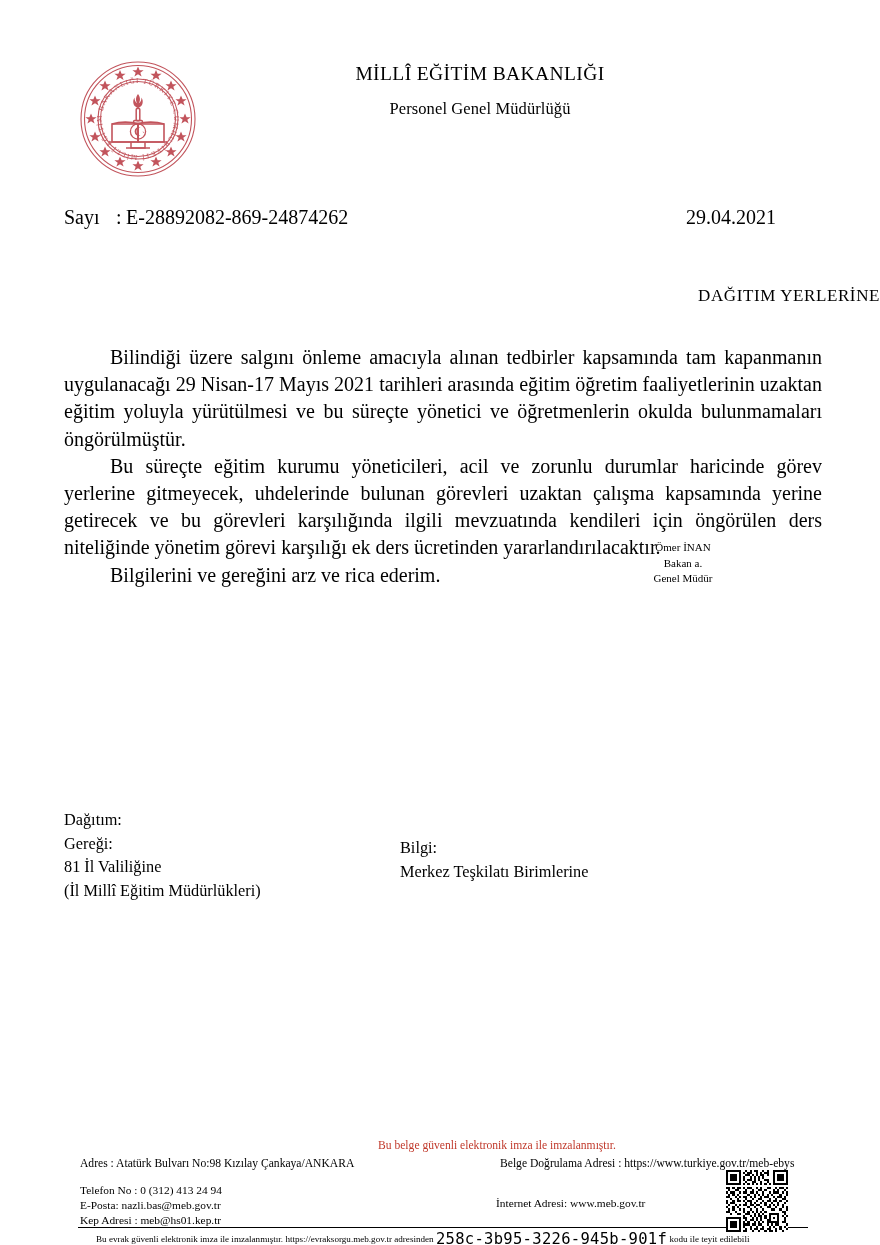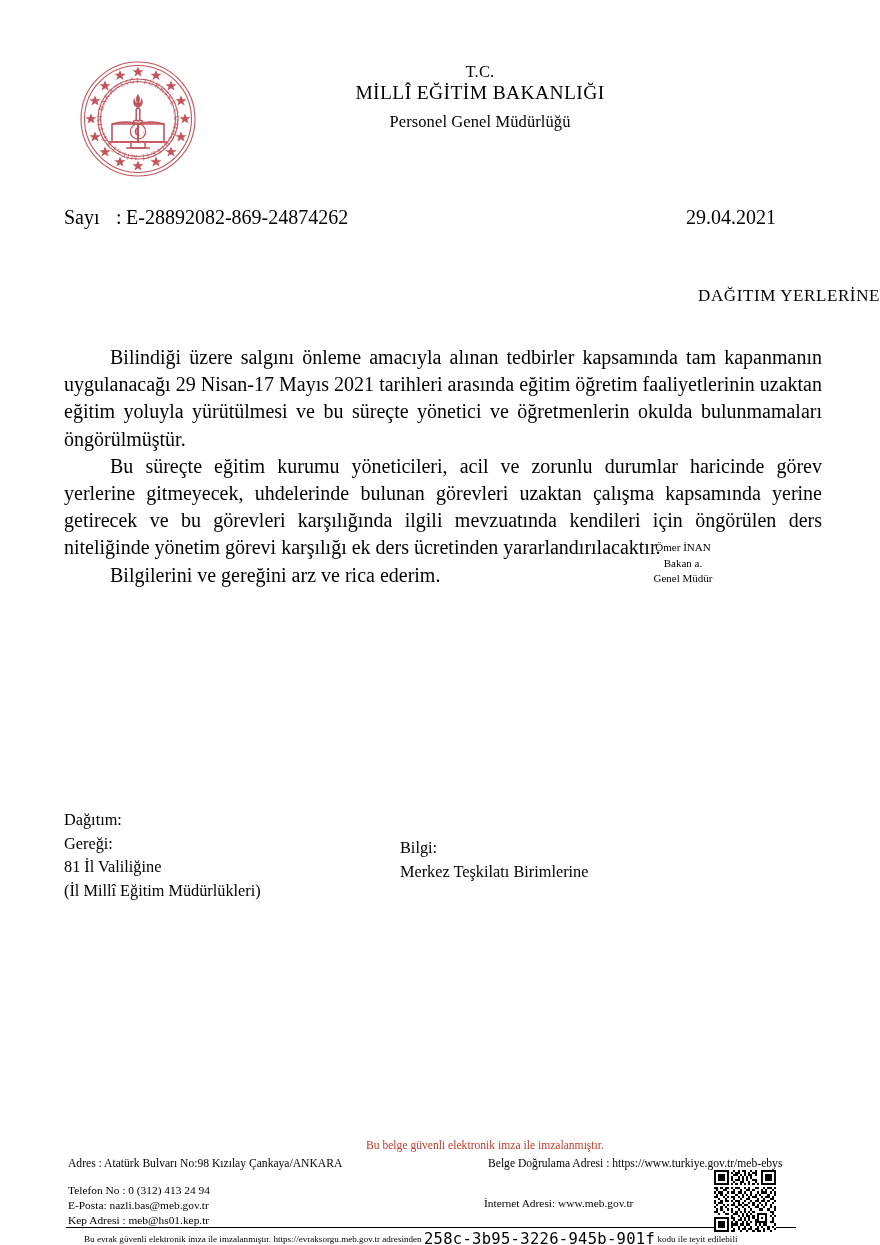--- a/index.html
+++ b/index.html
@@ -43,21 +43,21 @@
     font-size: 16.5px;
     letter-spacing: .2px;
   }
   .hdr-ministry {
     font-size: 19.5px;
     letter-spacing: .4px;
   }
   .hdr-dept {
     font-size: 16.5px;
     letter-spacing: .1px;
-    margin-top: 8px;
+    margin-top: 14px;
   }
 
   
   .meta {
     position: absolute;
     left: 64px;
     top: 203px;
     width: 756px;
     font-size: 20px;
     line-height: 1.42;
@@ -135,21 +135,21 @@
   .dist-col-right {
     position: absolute;
     left: 336px;
     top: 28px;
     width: 330px;
   }
 
   
   .footer {
     position: absolute;
-    left: 0;
+    left: 12px;
     bottom: 0;
     width: 784px;
     height: 108px;
   }
   .esig-notice {
     position: absolute;
     left: 366px;
     top: 2px;
     font-size: 11.6px;
     color: #c0392b;
@@ -321,21 +321,20 @@
       </g>
 
       <g fill="none" stroke="#c2545c" stroke-width="1.5">
         <path d="M52 82 L52 88 L66 88 L66 82"></path>
         <path d="M47 88 L71 88"></path>
       </g>
     </svg>
   </div>
 
   <div class="header-text">
-    <div class="hdr-tc">T.C.</div>
     <div class="hdr-ministry">MİLLÎ EĞİTİM BAKANLIĞI</div>
     <div class="hdr-dept">Personel Genel Müdürlüğü</div>
   </div>
 </div>
 
 <div class="meta">
   <div class="meta-row">
     <span class="meta-label">Sayı</span><span class="meta-sep">:</span><span>E-28892082-869-24874262</span>
     <span class="meta-date">29.04.2021</span>
   </div>

